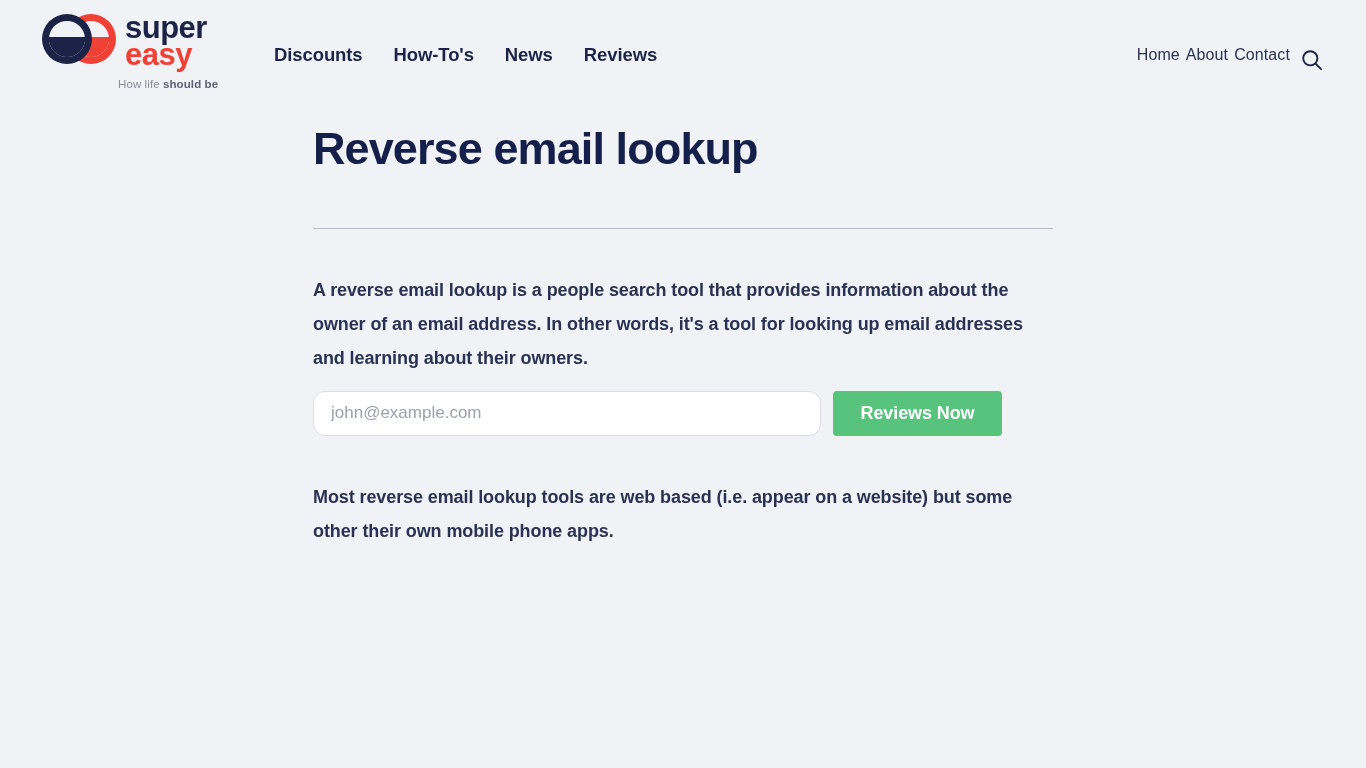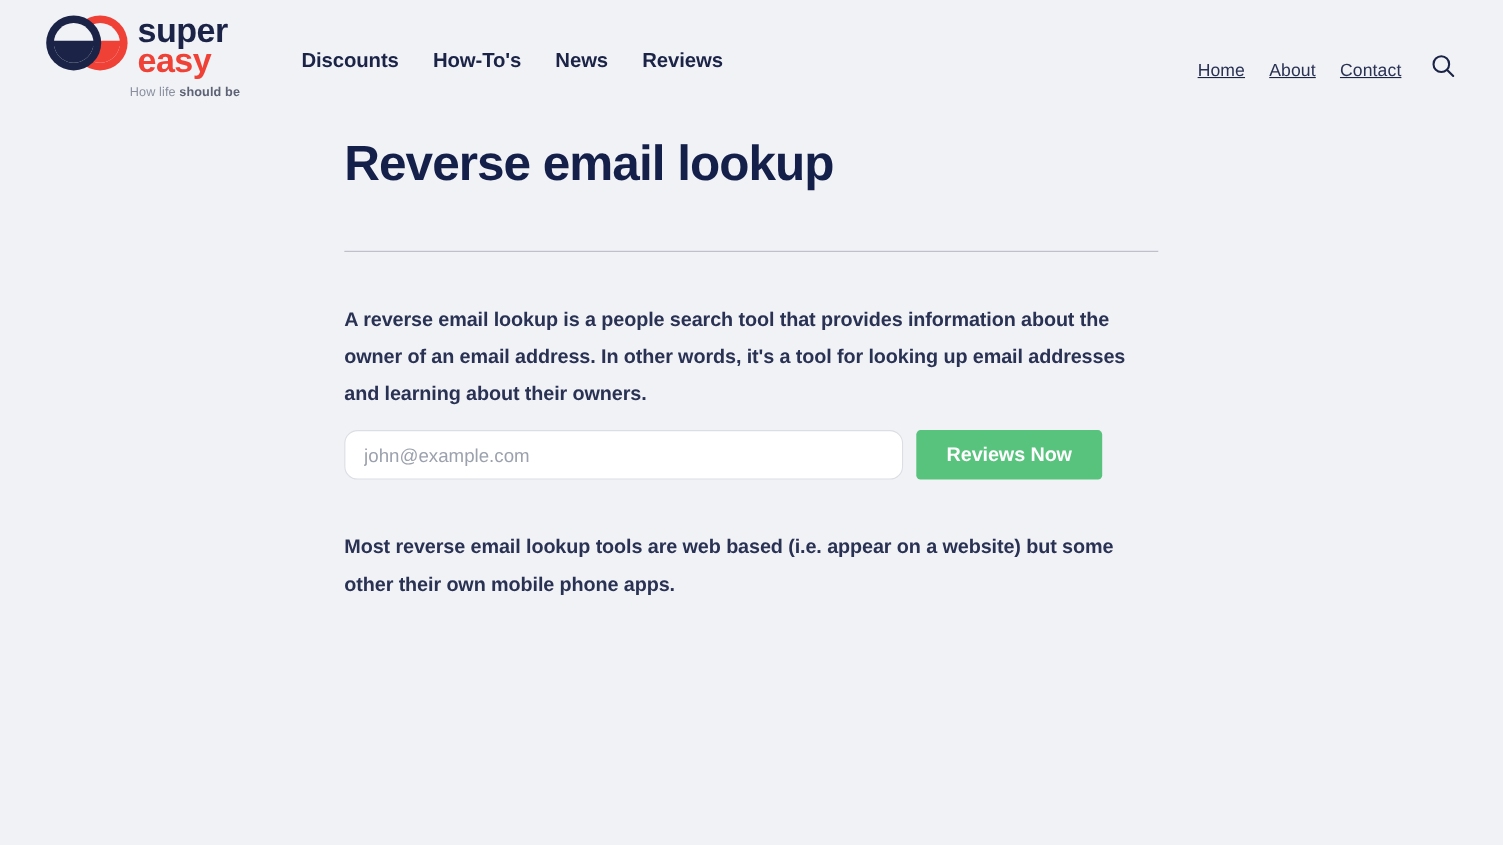--- a/index.html
+++ b/index.html
@@ -127,23 +127,22 @@
     font-weight: 700;
     letter-spacing: -0.1px;
     white-space: nowrap;
   }
 
   .nav-right {
     position: absolute;
     right: 40px;
     top: 46px;
     display: flex;
-    gap: 22px;
-    align-items: flex-end;
-    text-decoration: underline;
+    gap: 6px;
+    align-items: flex-start;
   }
   .nav-right a {
     color: #2a3254;
     text-decoration: none;
     font-size: 16px;
     font-weight: 400;
     letter-spacing: 0.1px;
     white-space: nowrap;
   }
   .search-icon-btn {
@@ -213,21 +212,21 @@
     gap: 12px;
   }
   .email-input {
     width: 508px;
     height: 45px;
     border: 1px solid #dcdee5;
     border-radius: 12px;
     background: #ffffff;
     padding: 0 17px;
     font-family: "Liberation Sans", sans-serif;
-    font-size: 21px;
+    font-size: 12px;
     color: #2a3254;
     outline: none;
   }
   .email-input::placeholder {
     color: #9ba1ad;
     font-size: 17px;
   }
   .search-now-btn {
     width: 169px;
     height: 45px;

